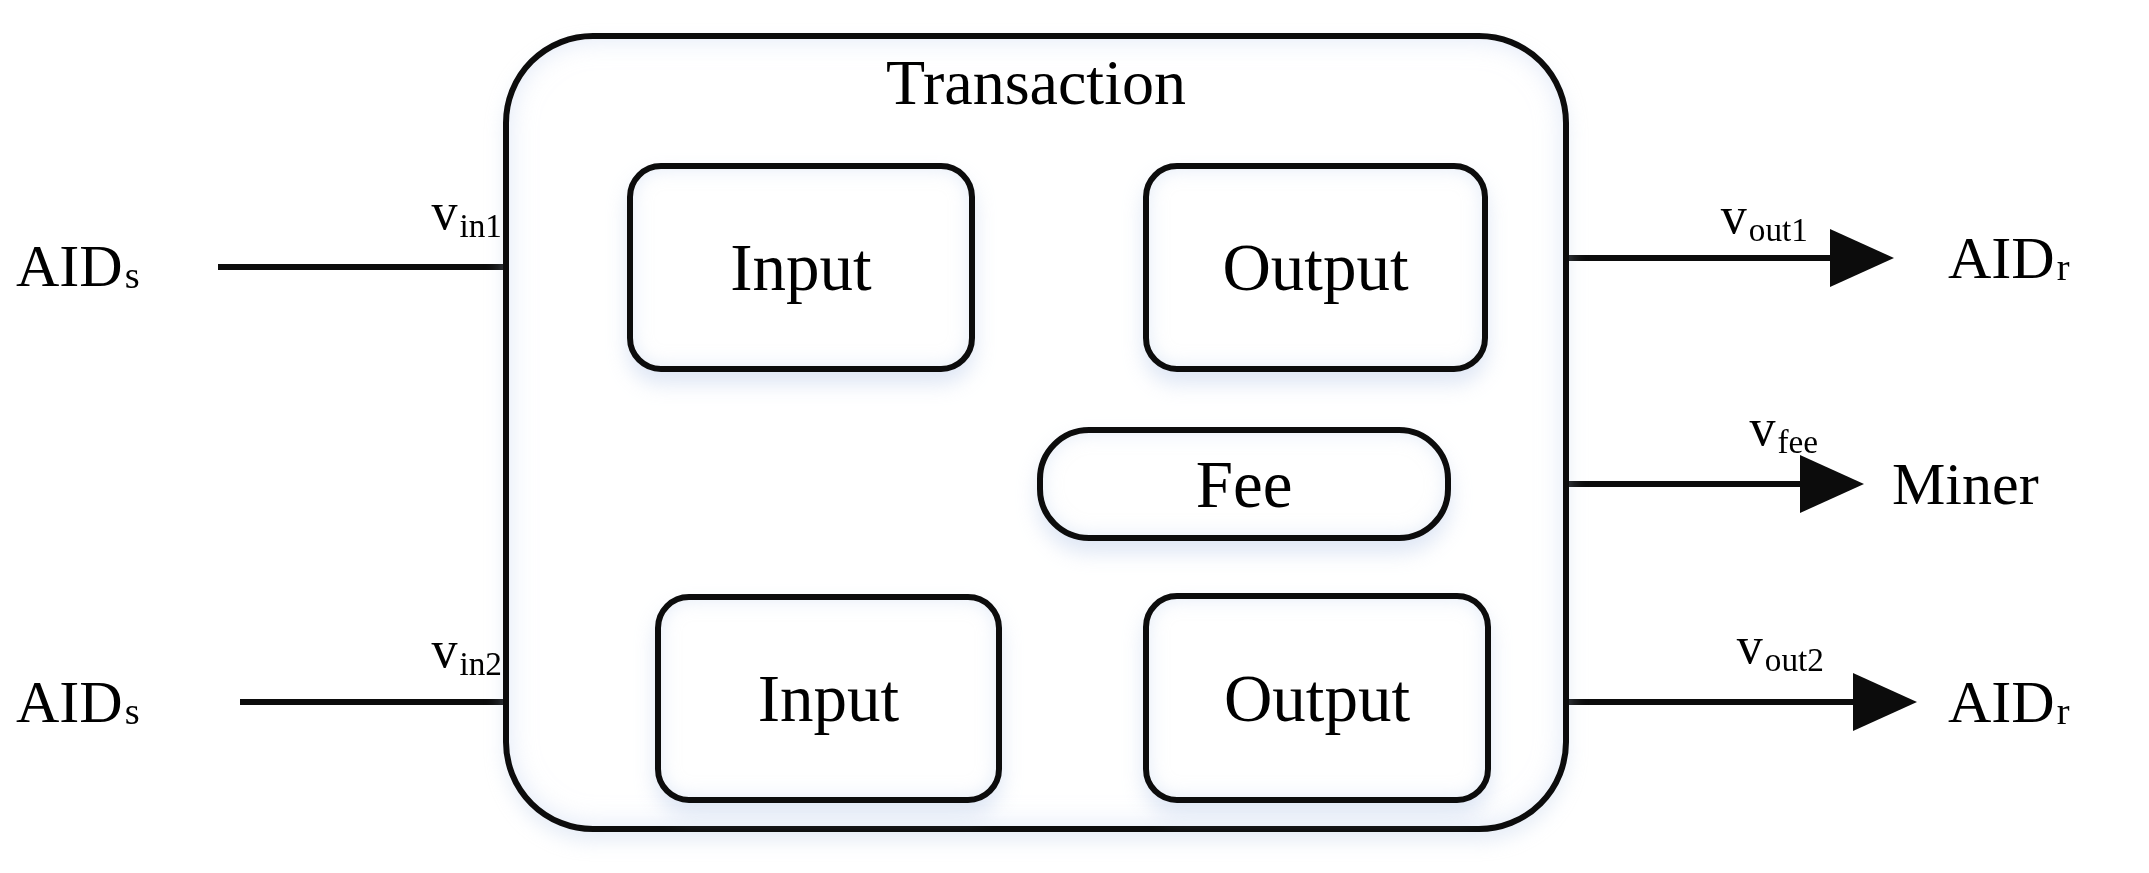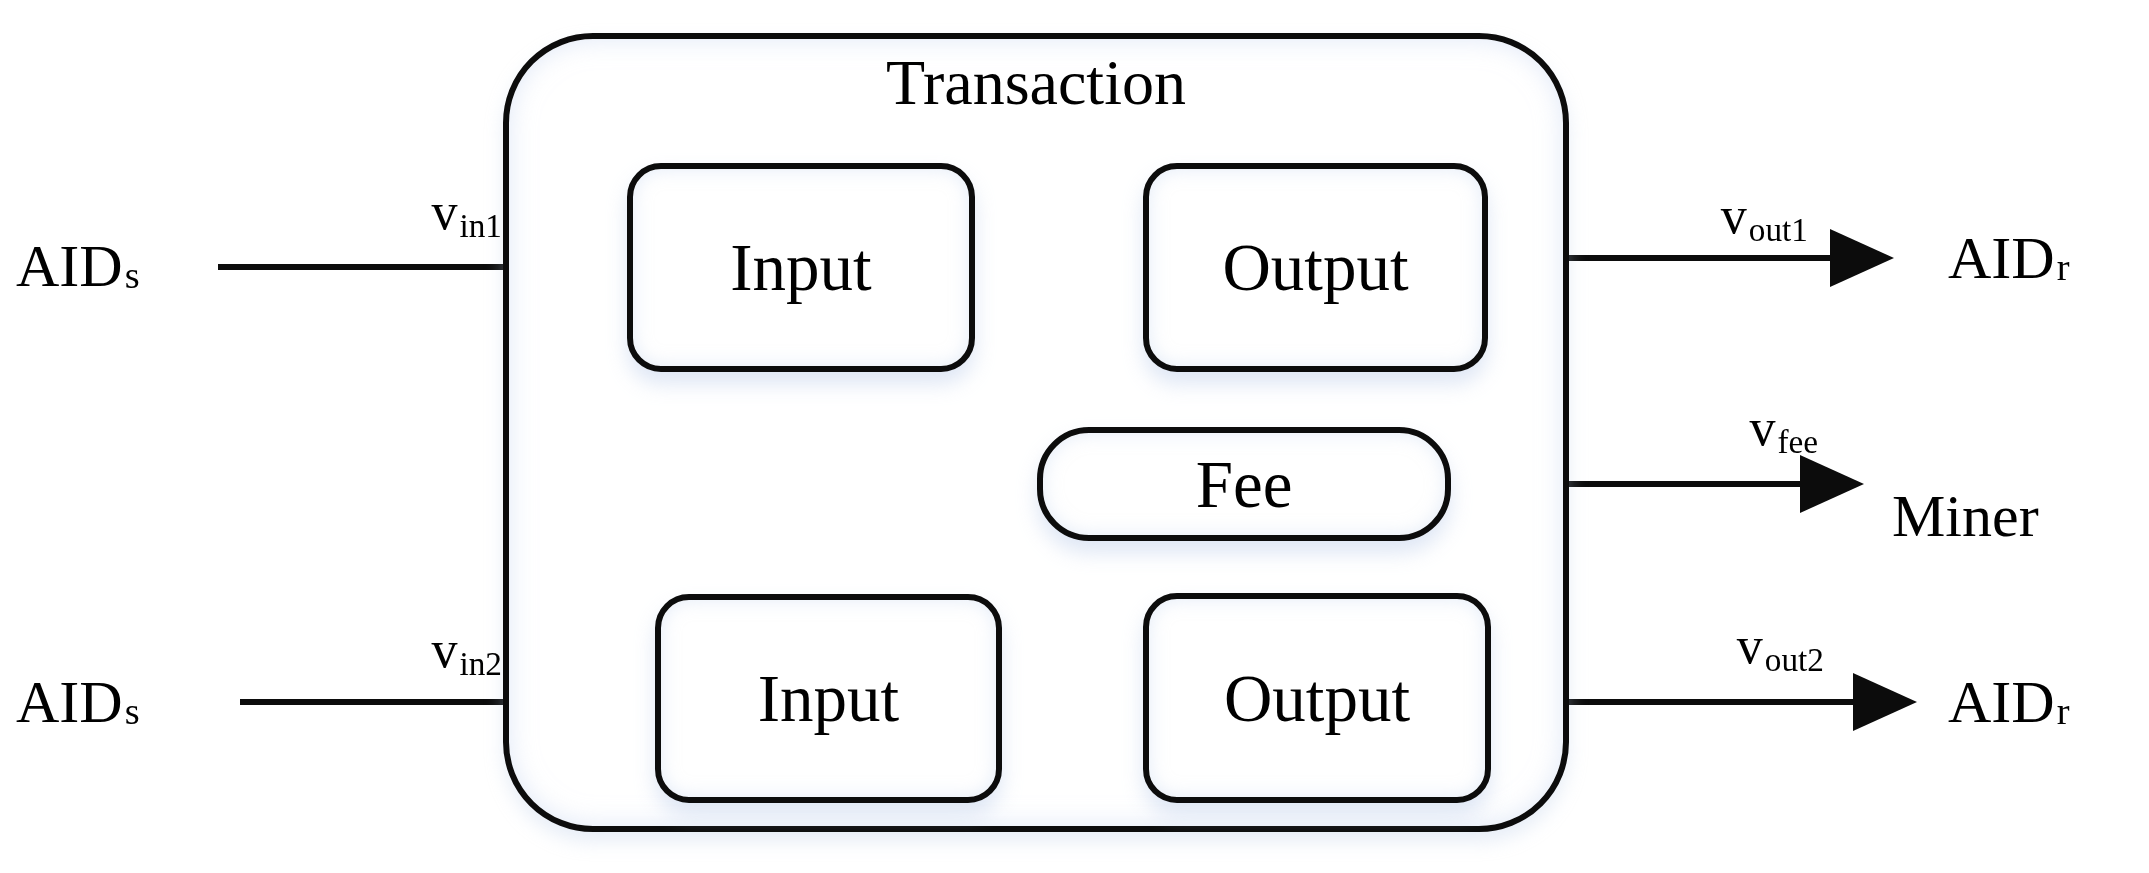--- a/index.html
+++ b/index.html
@@ -81,21 +81,21 @@
     white-space: nowrap;
   }
   .sub {
     font-size: 0.64em;
     position: relative;
     top: 0.24em;
     margin-left: 2px;
   }
   .actor-aid-s-top    { left: 16px;   top: 204px; }
   .actor-aid-r-top    { left: 1948px; top: 196px; }
-  .actor-miner        { left: 1892px; top: 422px; align-items: flex-end; }
+  .actor-miner        { left: 1892px; top: 422px; }
   .actor-aid-s-bottom { left: 16px;   top: 640px; }
   .actor-aid-r-bottom { left: 1948px; top: 640px; }
 
   .flow-vin1  { left: 262px;  top: 186px; }
   .flow-vout1 { left: 1568px; top: 178px; margin-top: 12px; }
   .flow-vfee  { left: 1578px; top: 402px; }
   .flow-vin2  { left: 262px;  top: 624px; }
   .flow-vout2 { left: 1584px; top: 620px; }
 </style>
 </head>

